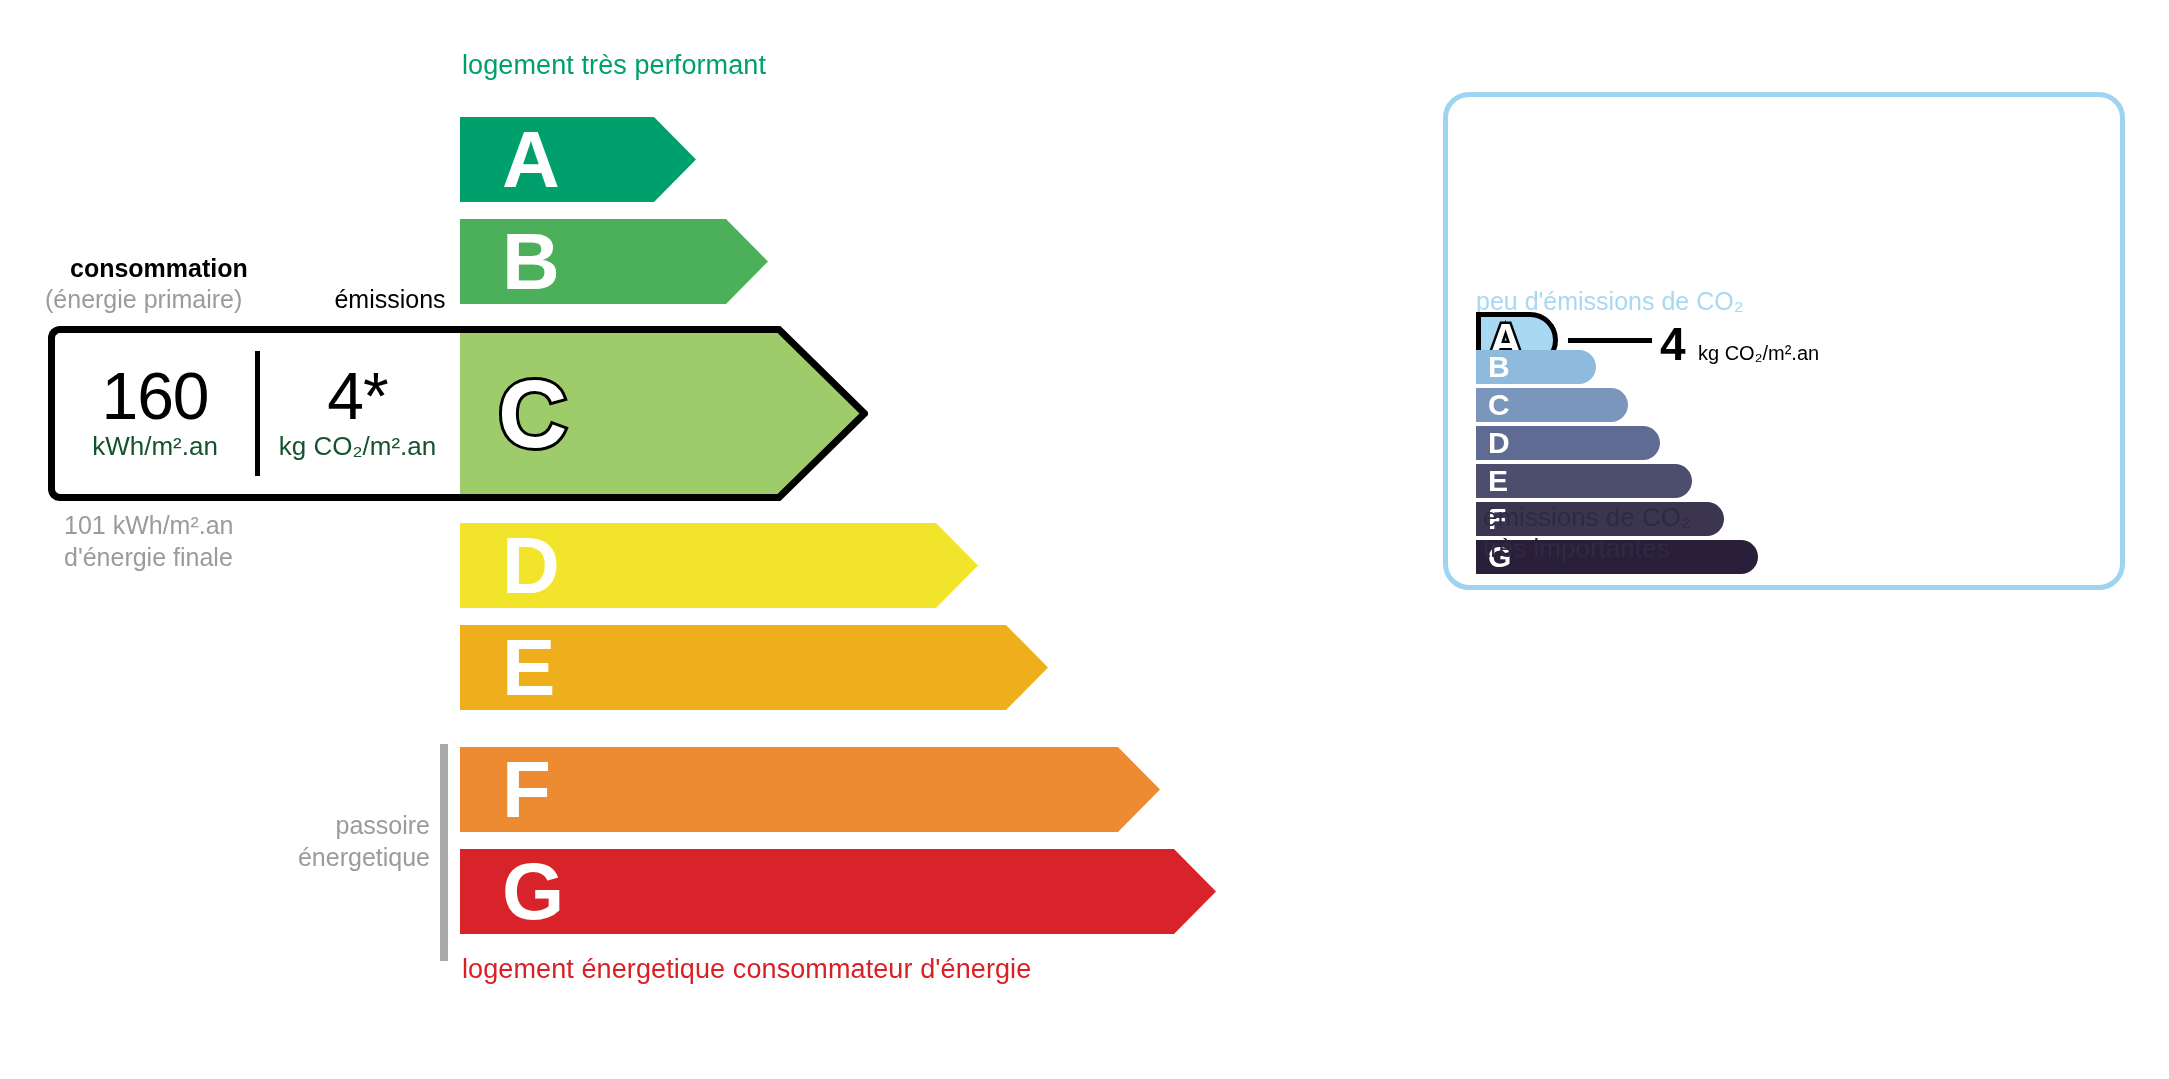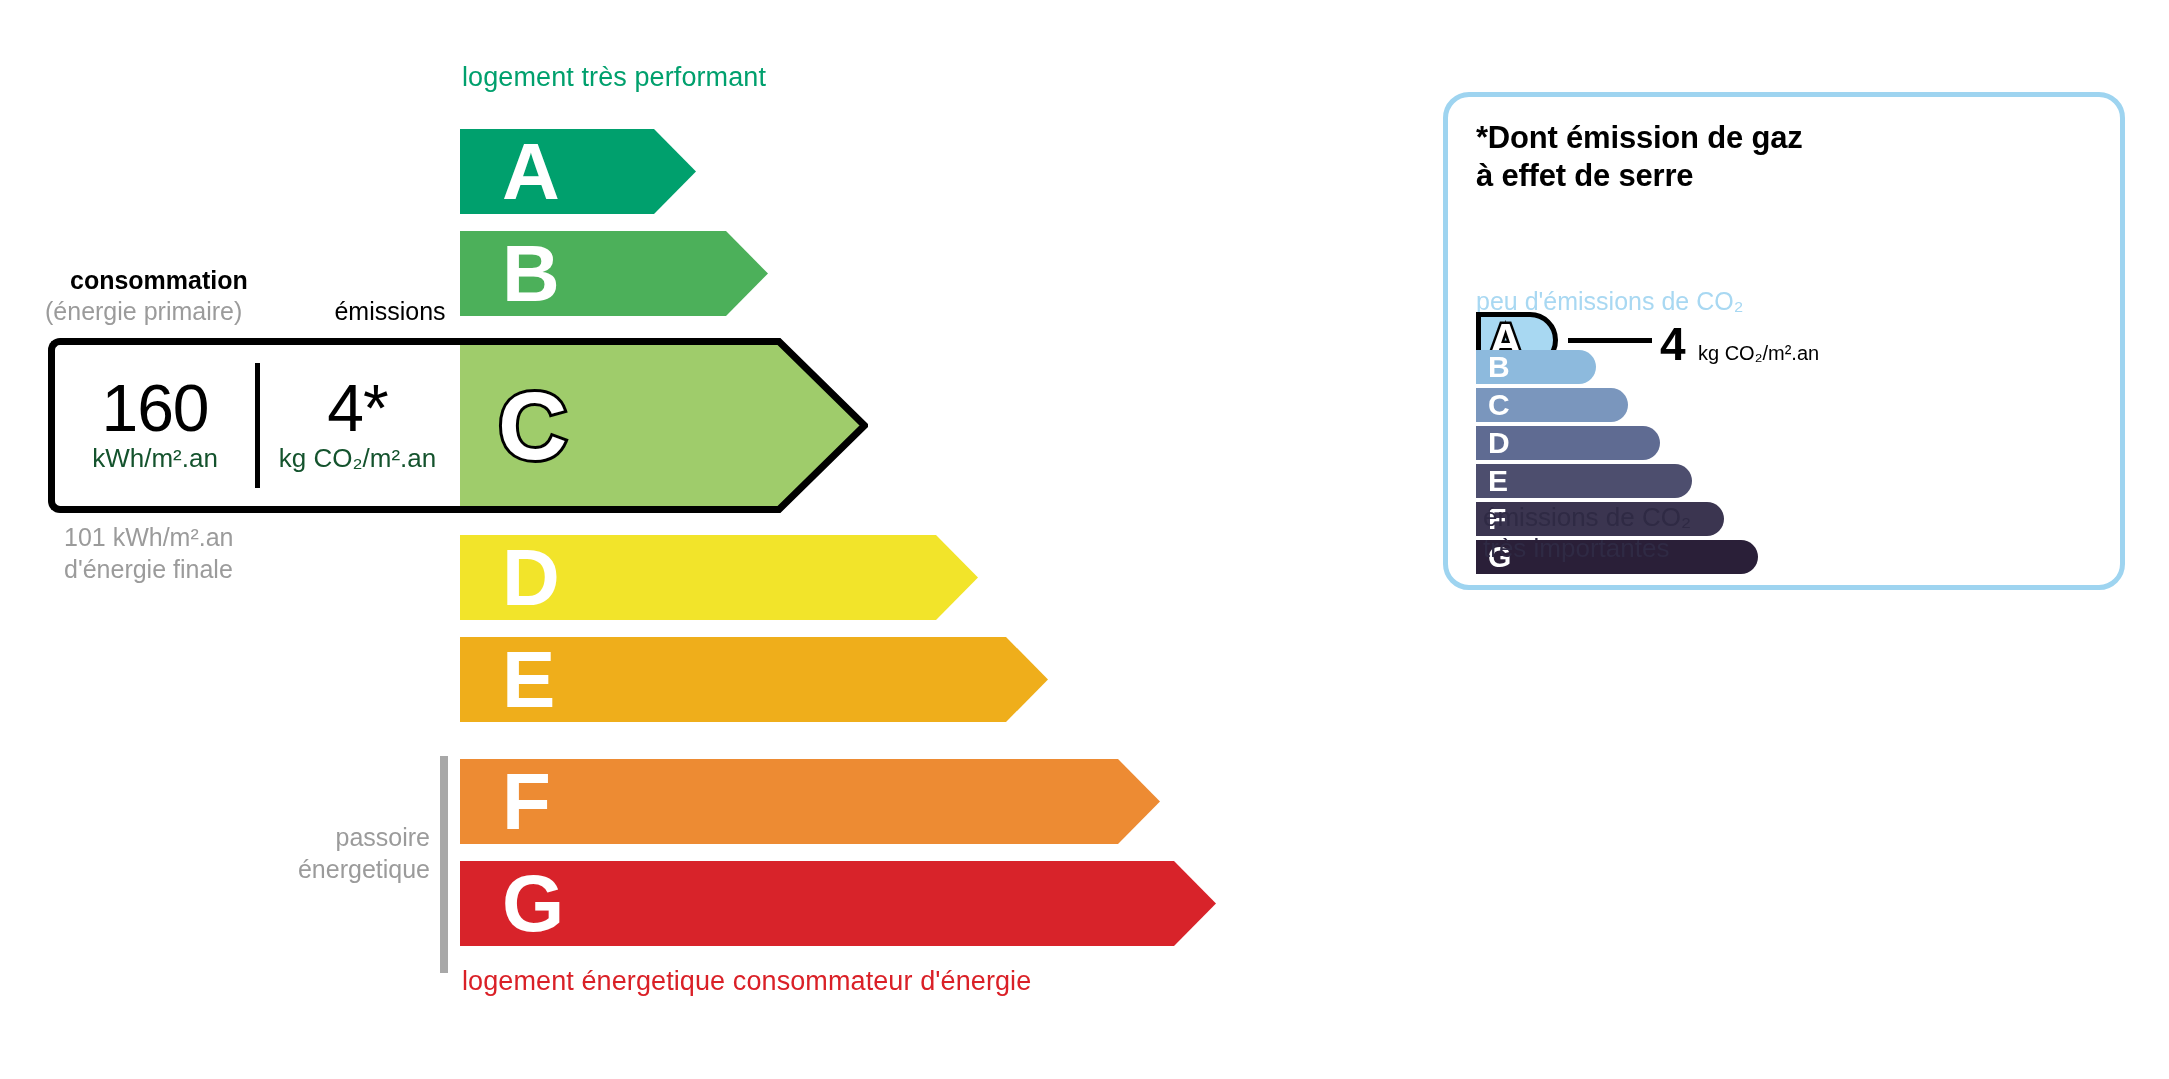--- a/index.html
+++ b/index.html
@@ -19,21 +19,21 @@
   #stage {
     position: absolute;
     left: 0; top: 0;
     width: 2169px;
     height: 1079px;
   }
 
   
   #energy-scale {
     position: absolute;
-    left: 0; top: 16px;
+    left: 0; top: 4px;
     width: 1400px;
     height: 827px;
     padding-left: 46px;
   }
 
   .scale-caption {
     position: absolute;
     font-size: 27px;
     white-space: nowrap;
     letter-spacing: 0.1px;
@@ -384,24 +384,20 @@
     <div id="passoire-note">
       <div>passoire</div>
       <div>énergetique</div>
     </div>
 
     <div class="scale-caption" id="caption-bottom">logement énergetique consommateur d'énergie</div>
   </div>
 
   <div id="co2-panel">
 
-    <div id="co2-title">
-      <div>*Dont émission de gaz</div>
-      <div>à effet de serre</div>
-    </div>
 
     <div id="co2-top-caption">peu d'émissions de CO₂</div>
 
     <div class="co2-row" id="co2-row-A" style="top:215px;">
       <div id="co2-pill-A"></div>
       <div id="co2-letter-A">A</div>
       <div id="co2-connector"></div>
       <div id="co2-value">4</div>
       <div id="co2-value-unit">kg CO₂/m².an</div>
     </div>

